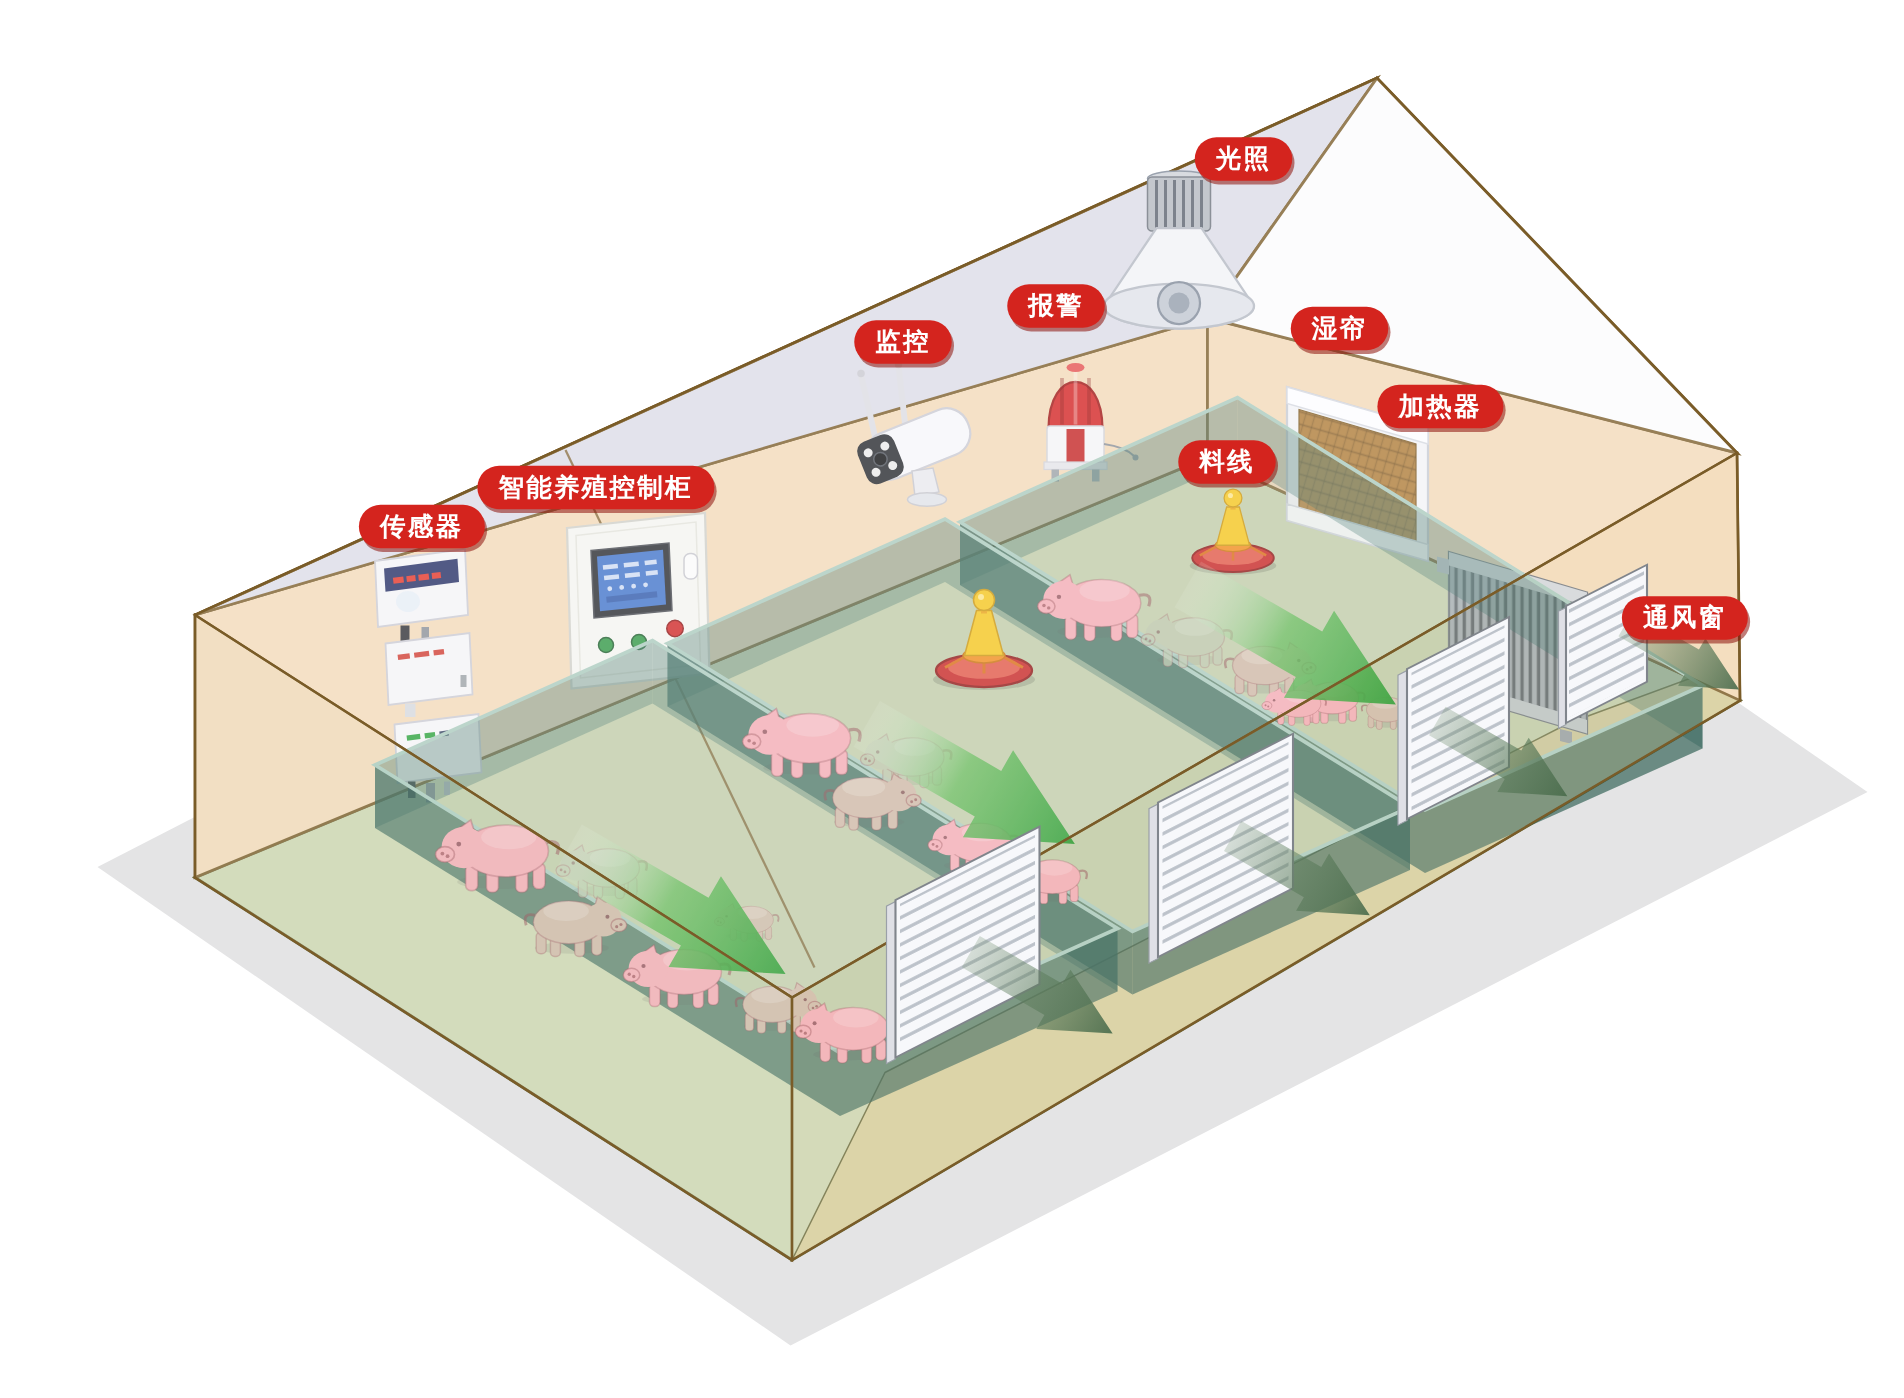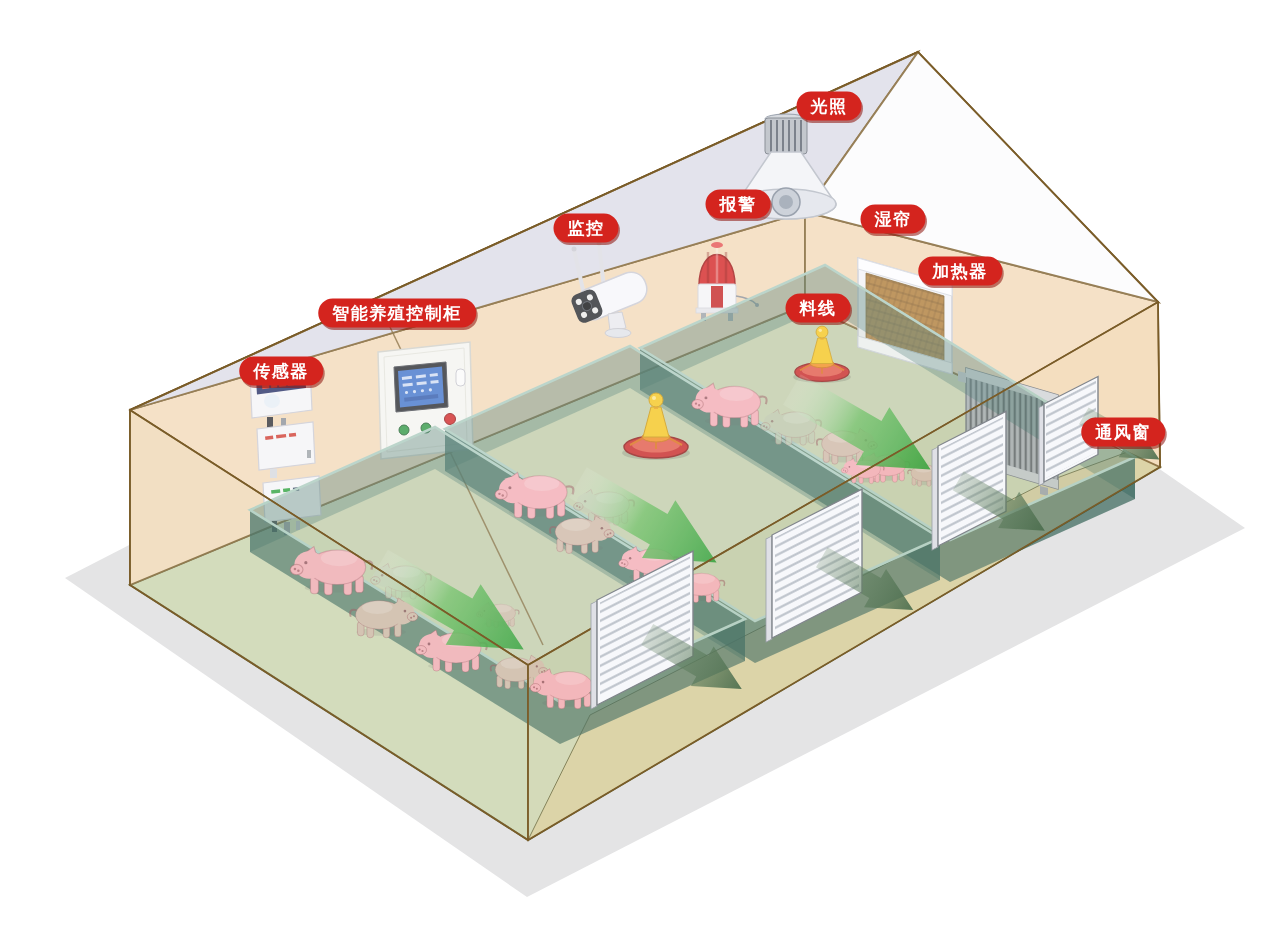--- a/index.html
+++ b/index.html
@@ -5,28 +5,28 @@
   html,body{margin:0;padding:0;background:#ffffff;}
   .stage{position:relative;width:1269px;height:932px;background:#ffffff;overflow:hidden;
          font-family:Liberation Sans, sans-serif;}
   .scene-svg{position:absolute;left:0;top:0;}
   .pill{position:absolute;transform:translate(-50%,-50%);
         background:var(--label-bg,#d4241e);color:var(--label-text,#fff);
         font-weight:bold;font-size:17px;line-height:1;letter-spacing:1.5px;
         padding:6px 14px;border-radius:999px;white-space:nowrap;
         box-shadow:1.5px 2.5px 0 rgba(140,16,10,.55);}
   .pl-lighting{left:829px;top:106px}
-  .pl-alarm{left:738px;top:204px}
-  .pl-monitoring{left:586px;top:228px}
+  .pl-alarm{left:704px;top:204px}
+  .pl-monitoring{left:602px;top:228px}
   .pl-wet{left:893px;top:219px}
   .pl-heater{left:960px;top:271px}
   .pl-feed{left:818px;top:308px}
-  .pl-cabinet{left:397px;top:313px}
-  .pl-sensor{left:281px;top:371px}
-  .pl-vent{left:1123px;top:432px}
+  .pl-cabinet{left:397px;top:325px}
+  .pl-sensor{left:281px;top:351px}
+  .pl-vent{left:1123px;top:412px}
 </style>
 </head>
 <body>
 
 <div class="stage">
 
 <svg class="scene-svg" width="1269" height="932" viewBox="0 0 1269 932">
   <defs>
     <linearGradient id="gradArrow" x1="0" y1="0" x2="1" y2="0">
       <stop offset="0" stop-color="#eaf4e6" stop-opacity="0.12"></stop>

